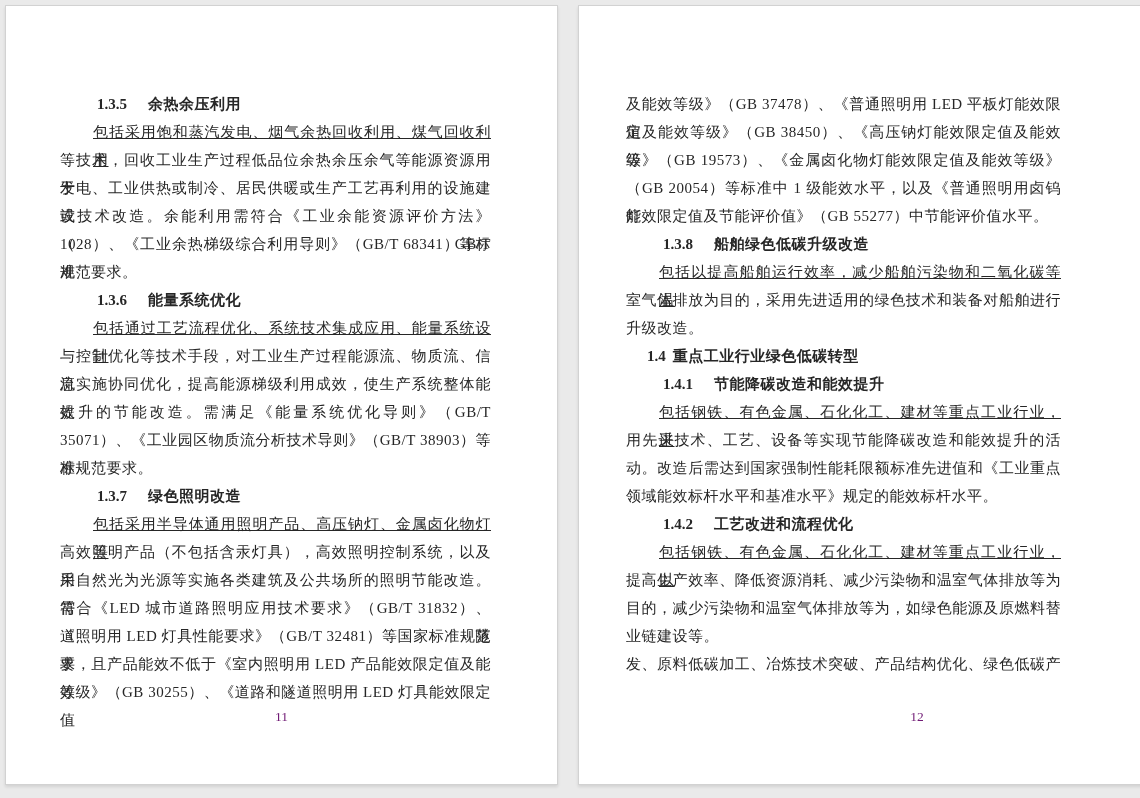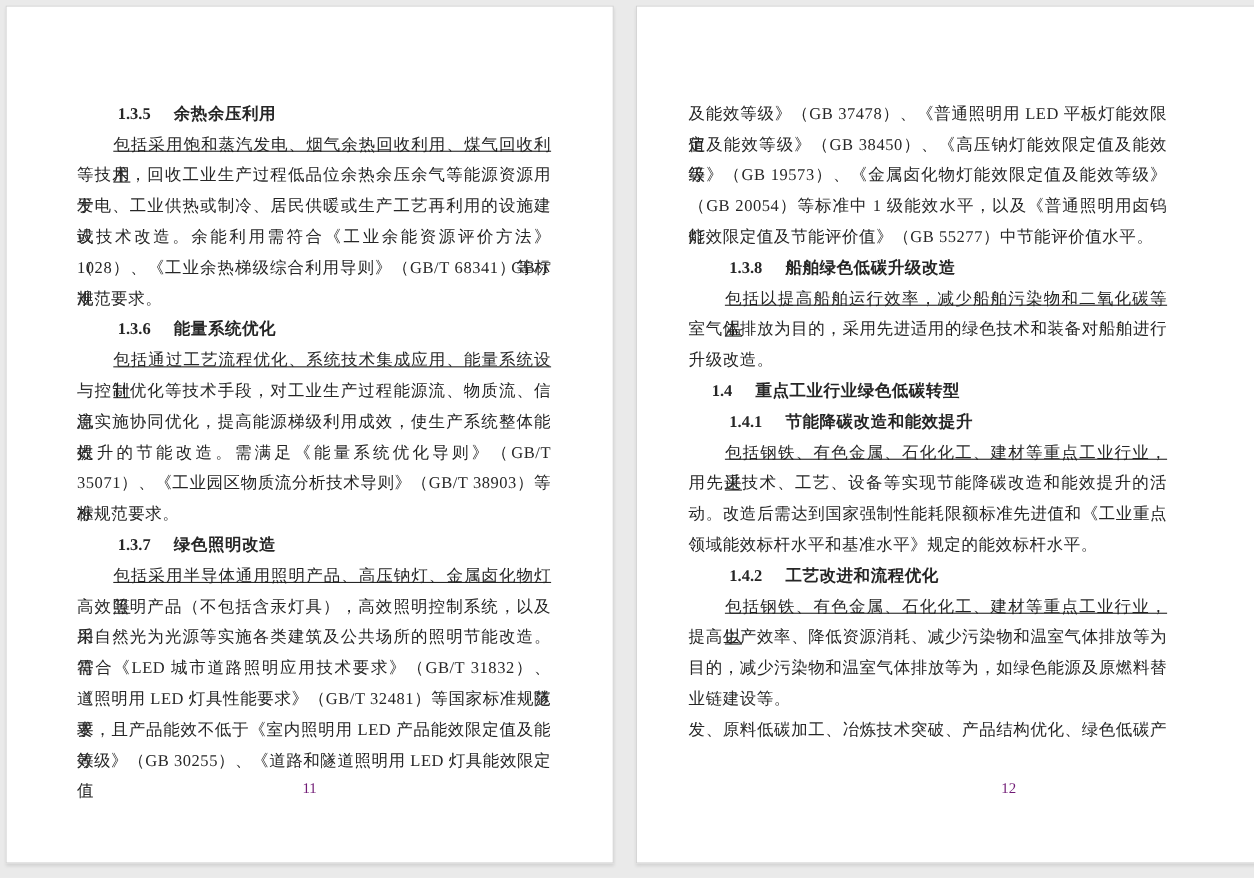--- a/index.html
+++ b/index.html
@@ -26,21 +26,21 @@
     box-sizing: border-box;
   }
   .page.left  { left: 5px;   width: 553px; }
   .page.right { left: 578px; width: 624px; padding-left: 27px; }
 
   .content {
     position: absolute;
     top: 84px;
     color: #262626;
   }
-  .page.left  .content { left: 64px; width: 431px; }
+  .page.left  .content { left: 54px; width: 431px; }
   .page.right .content { left: 47px; width: 435px; }
 
   .line {
     height: 28px;
     line-height: 28px;
     font-size: 15px;
     letter-spacing: 0.5px;
     white-space: nowrap;
     overflow: visible;
   }
@@ -49,21 +49,21 @@
     white-space: normal;
     text-align: justify;
     text-align-last: justify;
     text-justify: inter-character;
   }
   .line.ind { padding-left: 33px; text-decoration: underline; }
 
   .line.h3 { padding-left: 37px; font-weight: bold; }
   .line.h3 .num { font-weight: bold; margin-right: 21px; letter-spacing: 0; }
   .line.h2 { padding-left: 21px; font-weight: bold; }
-  .line.h2 .num { font-weight: bold; margin-right: 21px; letter-spacing: 0; }
+  .line.h2 .num { font-weight: bold; margin-right: 7px; letter-spacing: 0; }
 
   .page-number {
     position: absolute;
     top: 701px;
     width: 100%;
     text-align: center;
     font-size: 13.5px;
     color: #701a75;
     line-height: 20px;
   }

